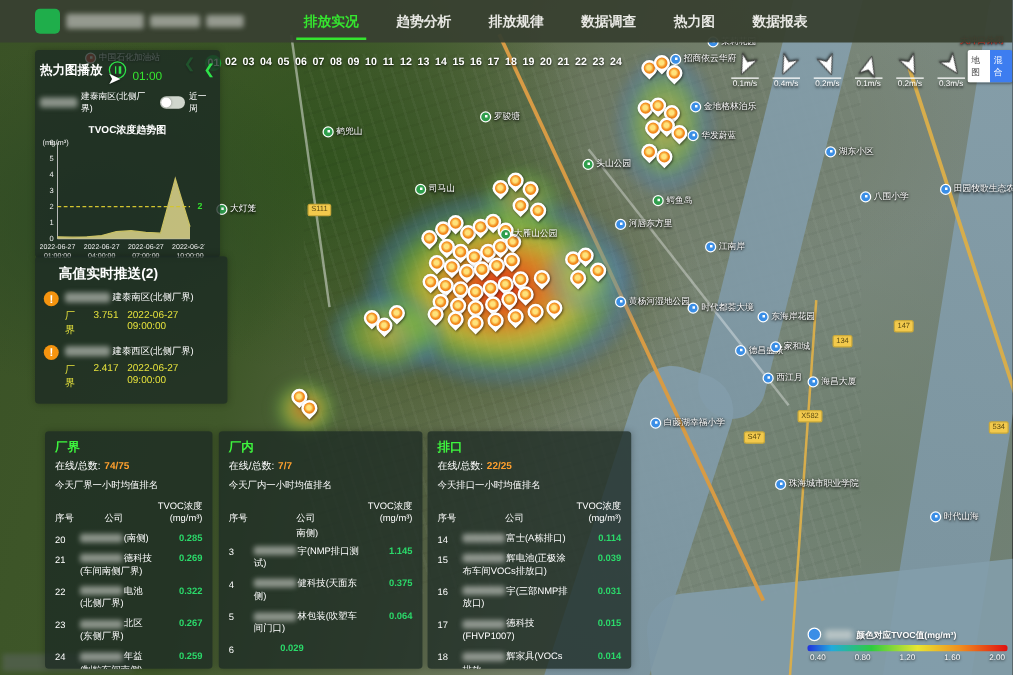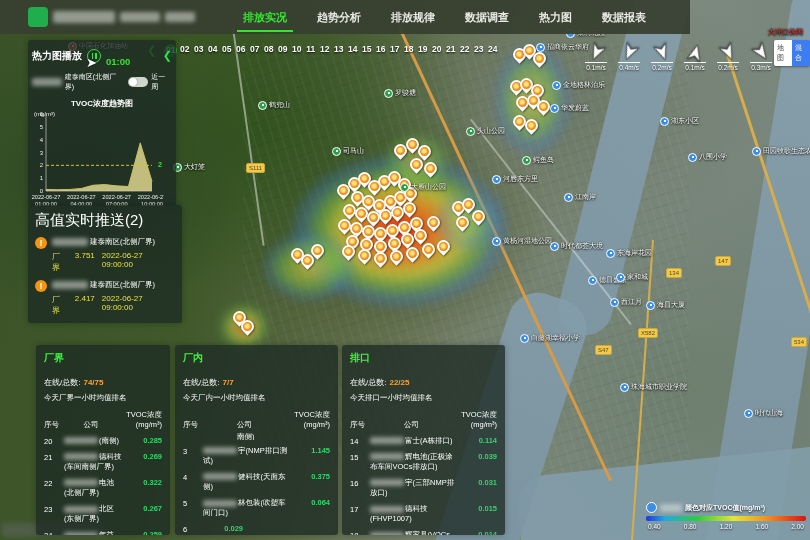--- a/index.html
+++ b/index.html
@@ -55,21 +55,21 @@
   
   .mlabel{position:absolute;display:flex;align-items:center;gap:2px;font-size:7px;
           color:#fff;text-shadow:0 1px 2px rgba(0,0,0,.95),0 0 2px rgba(0,0,0,.8);white-space:nowrap;}
   .mlabel .ic{width:9px;height:9px;border-radius:50%;flex:0 0 9px;border:1px solid #fff;box-sizing:border-box;position:relative;}
   .mlabel .ic::after{content:"";position:absolute;left:2.5px;top:2.5px;width:2px;height:2px;background:#fff;}
   .ic.poi{background:#3a8ee6;} .ic.nature{background:#2f9e4c;} .ic.gas{background:#e04a3a;}
   .mlabel.red{color:#b83326;font-weight:bold;}
   .badge{position:absolute;background:#f2c94c;color:#5b4a12;font-size:6px;line-height:8px;
          padding:0 2px;border-radius:2px;border:1px solid #caa93a;}
   
-  .navbar{position:absolute;left:0;top:0;width:690px;height:34px;background:rgba(56,64,48,.95);
+  .navbar{position:absolute;left:0;top:0;width:810px;height:34px;background:rgba(56,64,48,.95);
           display:flex;align-items:center;z-index:30;}
   .logo{display:flex;align-items:center;gap:5px;margin-left:28px;}
   .logo .mark{width:20px;height:20px;border-radius:4px;background:#1fae4b;}
   .blur{background:rgba(225,228,222,.55);border-radius:2px;filter:blur(2px);display:inline-block;}
   .tabs{display:flex;gap:26px;margin-left:46px;}
   .tab{font-size:11px;font-weight:bold;color:#e8e8e4;cursor:pointer;position:relative;padding:9px 2px;}
   .tab.active{color:#35e52f;}
   .tab.active::after{content:"";position:absolute;left:-4px;right:-4px;bottom:2px;height:2px;background:#35e52f;}
   .nav-right{margin-left:auto;display:flex;align-items:center;gap:8px;margin-right:10px;}
   .vocs{font-size:9px;color:#fff;}
@@ -94,39 +94,39 @@
   .layer-mix{background:#3d7df0;color:#fff;}
   
   .panel{position:absolute;background:rgba(28,42,36,.78);border-radius:3px;z-index:25;
          box-shadow:0 0 6px rgba(0,0,0,.25);}
   .hm-panel{left:28px;top:40px;width:140px;height:160px;padding:4px 4px 2px;}
   .hm-head{display:flex;align-items:center;gap:5px;}
   .hm-title{font-size:10px;font-weight:bold;}
   .play-btn{width:12px;height:12px;border:1.5px solid #2ee54a;border-radius:50%;position:relative;cursor:pointer;flex:0 0 12px;}
   .play-btn::before,.play-btn::after{content:"";position:absolute;top:3px;width:1.5px;height:6px;background:#2ee54a;}
   .play-btn::before{left:3.5px;} .play-btn::after{right:3.5px;}
-  .hm-time{color:#35e52f;font-size:9.5px;font-weight:bold;margin-top:12px;}
+  .hm-time{color:#35e52f;font-size:9.5px;font-weight:normal;margin-top:12px;}
   .hm-chev{margin-left:auto;color:#2ee54a;font-size:11px;font-weight:bold;cursor:pointer;}
   .hm-siterow{display:flex;align-items:center;gap:3px;margin-top:5px;font-size:7px;}
   .toggle{width:20px;height:10px;border-radius:5px;background:#cfd6cc;position:relative;flex:0 0 20px;cursor:pointer;}
   .toggle::after{content:"";position:absolute;left:1px;top:1px;width:8px;height:8px;border-radius:50%;background:#fff;box-shadow:0 0 2px rgba(0,0,0,.4);}
   .hm-chart-title{text-align:center;font-size:8px;font-weight:bold;margin-top:6px;}
   
   .push-panel{left:28px;top:205px;width:140px;height:106px;padding:6px 7px;}
-  .push-title{font-size:15px;font-weight:normal;}
+  .push-title{font-size:11px;font-weight:bold;margin-left:12px;}
   .alert-item{display:flex;gap:5px;margin-top:7px;}
   .alert-ic{width:12px;height:12px;border-radius:50%;background:#f5940f;color:#fff;font-size:9px;font-weight:bold;
             text-align:center;line-height:12px;flex:0 0 12px;}
   .alert-name{font-size:7.5px;color:#fff;display:flex;align-items:center;gap:2px;}
   .alert-info{font-size:8px;color:#e6e23c;display:flex;gap:7px;margin-top:4px;}
   
   .table-panel{top:345px;height:190px;padding:6px 8px;box-sizing:border-box;overflow:hidden;}
   .tp-0{left:36px;width:134px;} .tp-1{left:175px;width:163px;} .tp-2{left:342px;width:163px;}
   .tp-title{color:#3ef53e;font-size:10px;font-weight:bold;}
-  .tp-online{font-size:8px;margin-top:12px;}
+  .tp-online{font-size:8px;margin-top:2px;}
   .tp-online b{color:#ffa02e;margin-left:3px;}
   .tp-sub{font-size:7.5px;margin-top:5px;}
   .tp-head{display:flex;font-size:7.5px;margin-top:7px;align-items:flex-end;}
   .tp-head .h-no{width:20px;}
   .tp-head .h-co{flex:1;text-align:center;}
   .tp-head .h-val{width:44px;text-align:right;line-height:1.3;}
   .trow{display:flex;font-size:7.5px;margin-top:6px;align-items:flex-start;cursor:pointer;}
   .trow .c-no{width:20px;padding-top:1px;}
   .trow .c-co{flex:1;line-height:1.35;}
   .trow .c-co .blur{width:34px;height:7px;vertical-align:middle;margin-right:1px;}

